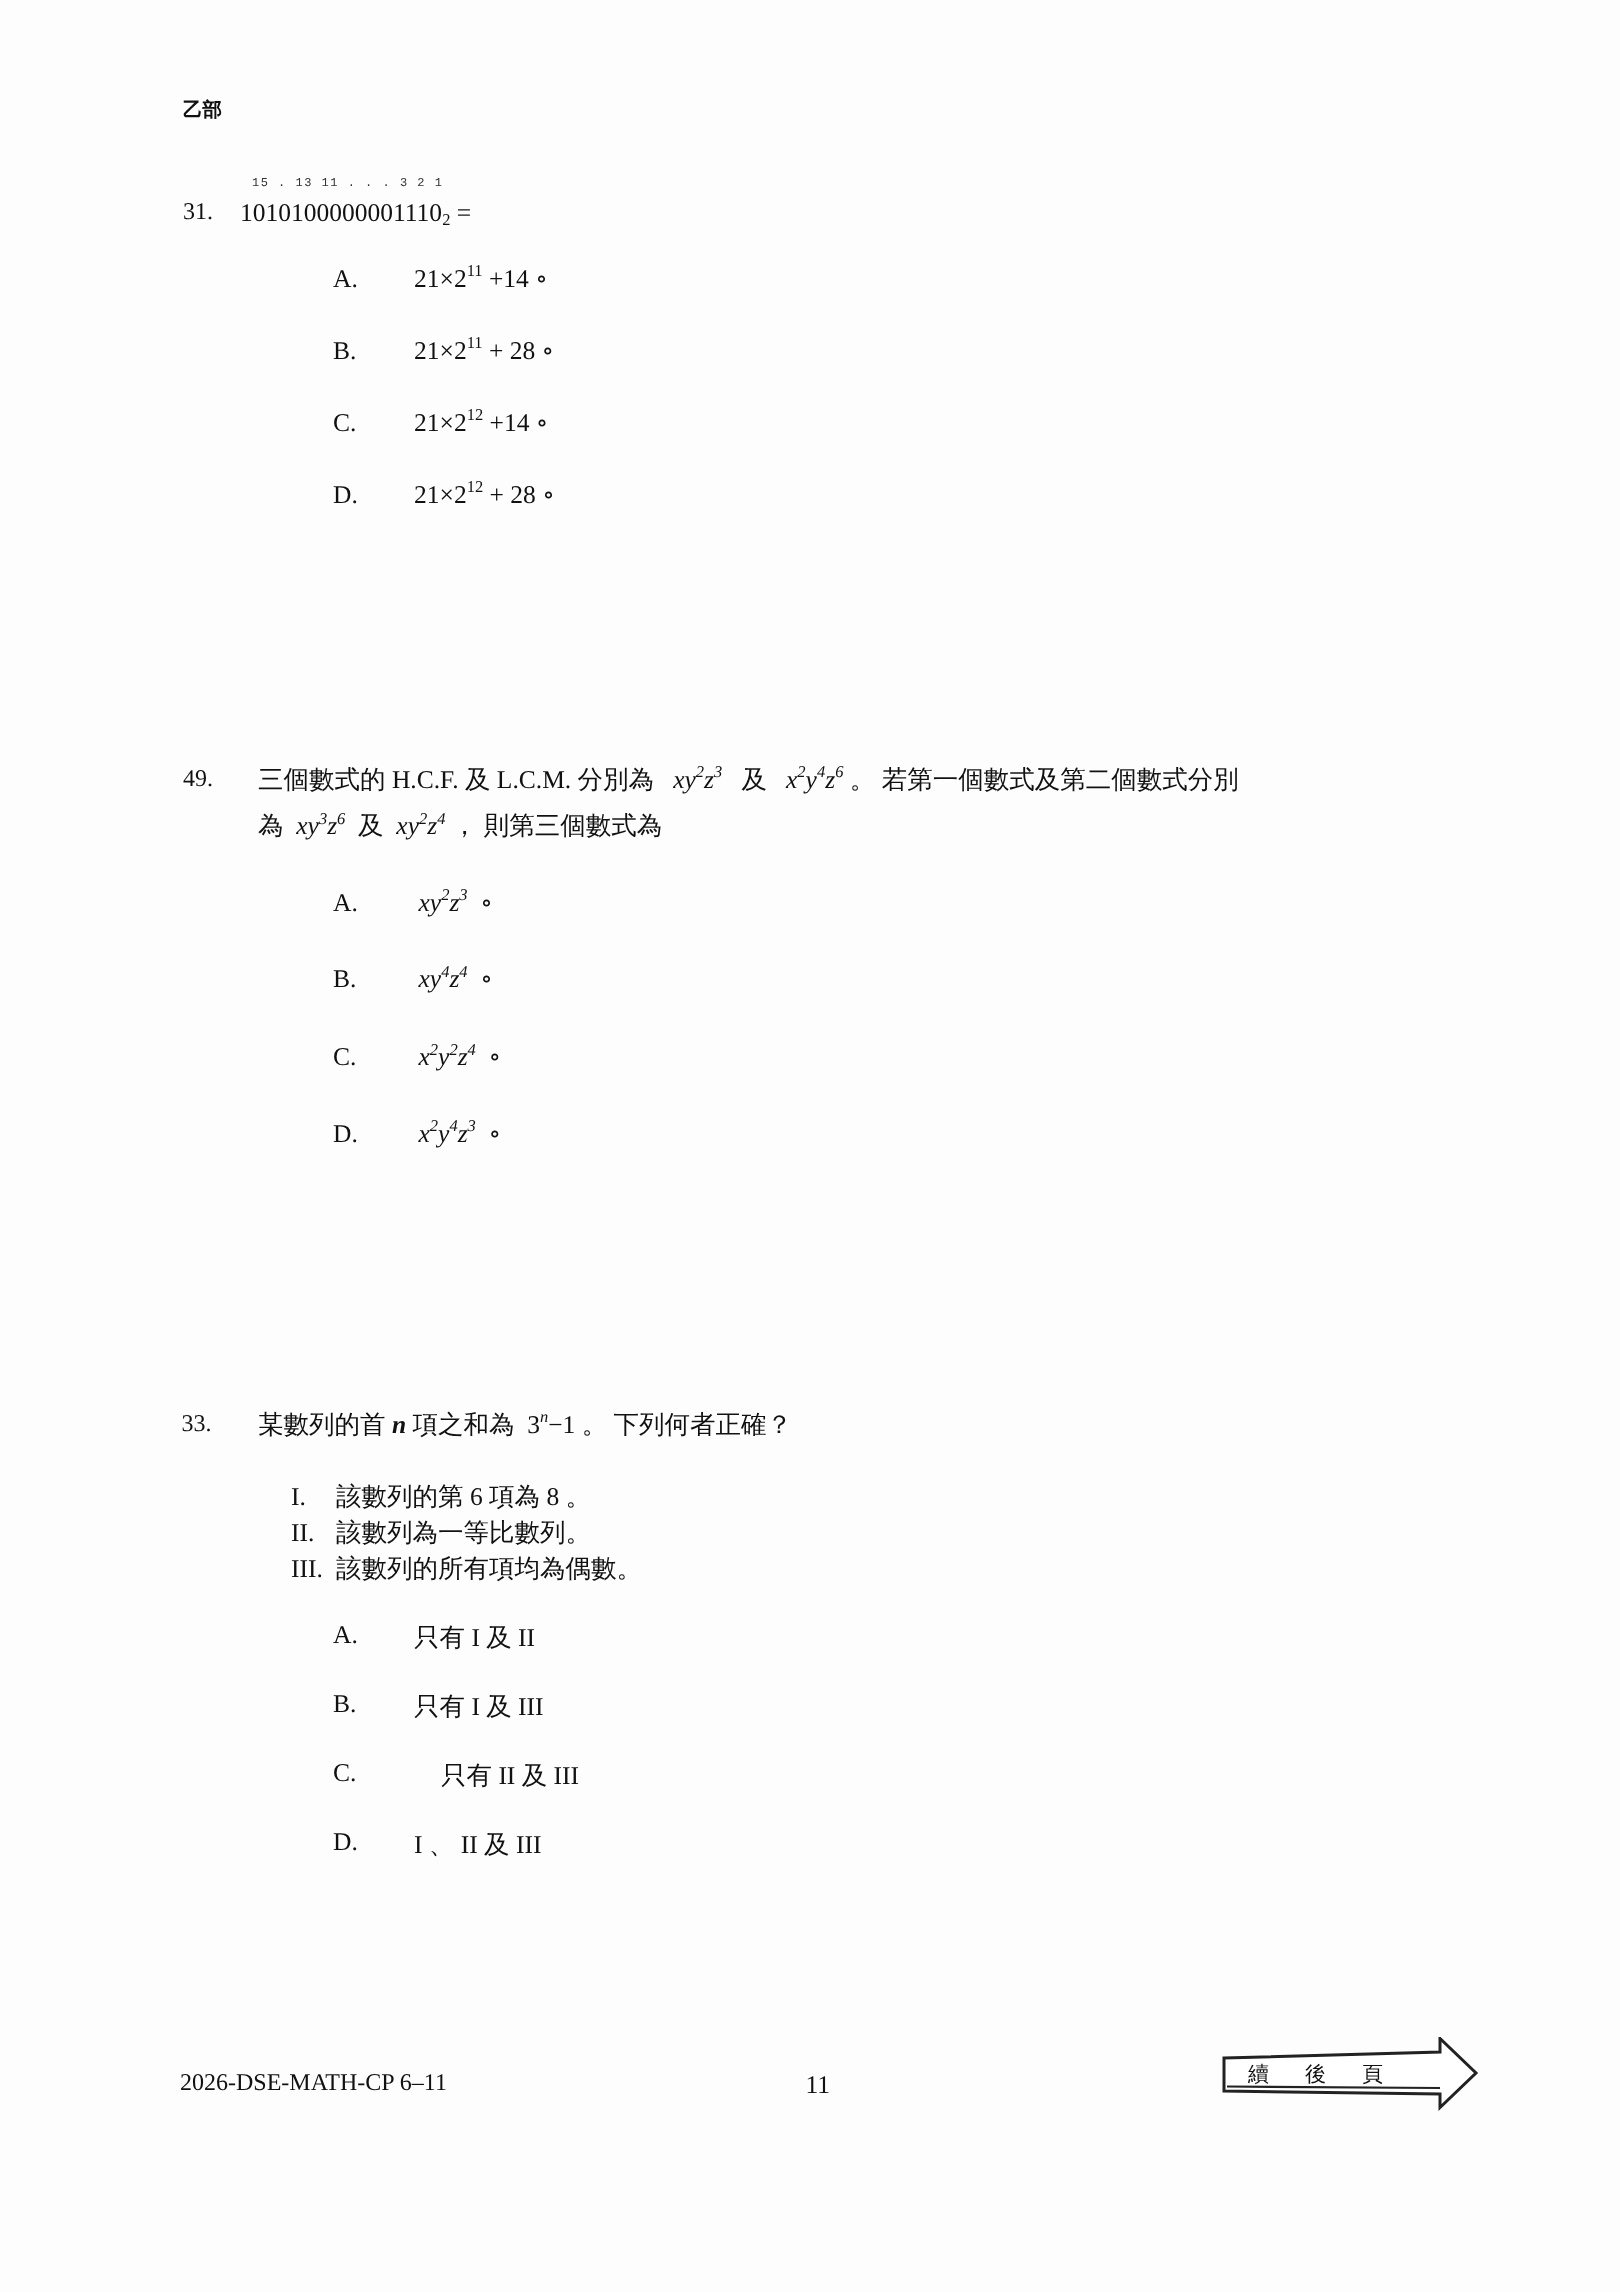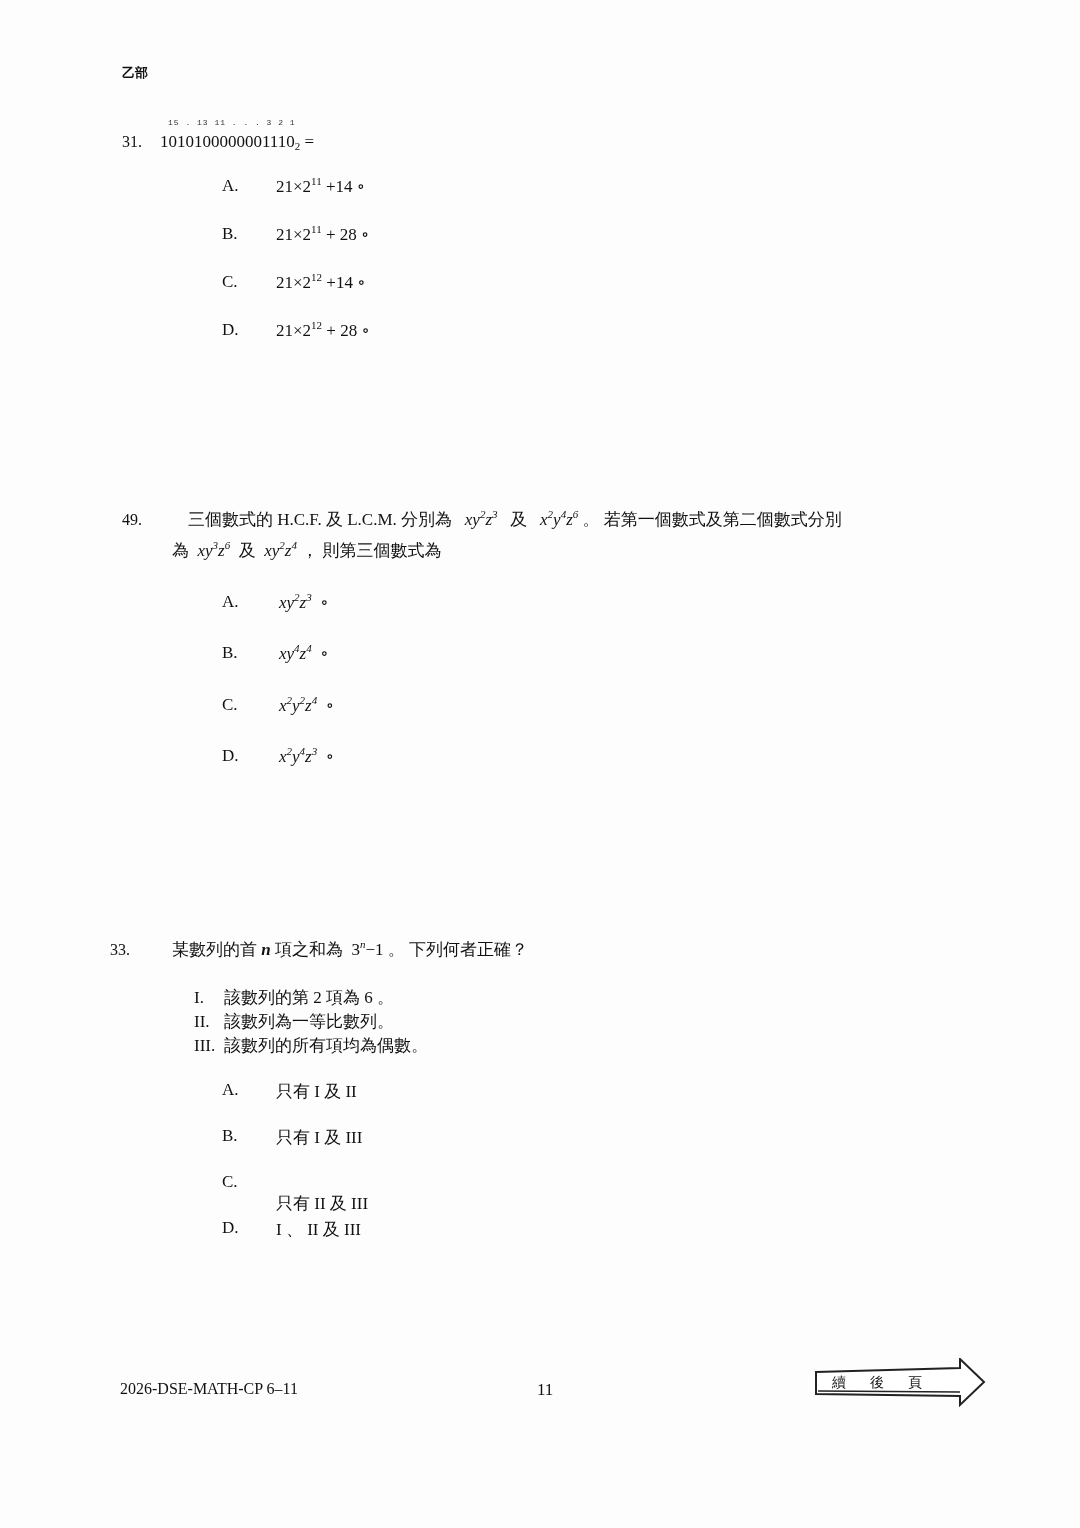--- a/index.html
+++ b/index.html
@@ -50,21 +50,21 @@
     <span class="opt-label abs" style="left:0; top:0;">C.</span>
     <span class="opt-val abs" style="left:54px; top:0; white-space:nowrap;"><span>21×2</span><sup>12</sup> <span>+14 ∘</span></span>
   </div>
   <div class="abs" style="left:222px; top:320px;">
     <span class="opt-label abs" style="left:0; top:0;">D.</span>
     <span class="opt-val abs" style="left:54px; top:0; white-space:nowrap;"><span>21×2</span><sup>12</sup> <span>+ 28 ∘</span></span>
   </div>
 </div>
 
 <div class="abs qnum" style="left:122px; top:511px;">49.</div>
-<div class="abs q-text" style="left:172px; top:504px; white-space:nowrap;margin-left:16px;">
+<div class="abs q-text" style="left:172px; top:504px; white-space:nowrap;">
   <span>三個數式的 H.C.F. 及 L.C.M. 分別為</span>&nbsp;&nbsp;
   <span class="math"><span>x</span><span>y</span><sup>2</sup><span>z</span><sup>3</sup></span>&nbsp;&nbsp;
   <span>及</span>&nbsp;&nbsp;
   <span class="math"><span>x</span><sup>2</sup><span>y</span><sup>4</sup><span>z</span><sup>6</sup></span>
   <span>。 若第一個數式及第二個數式分別</span>
 </div>
 <div class="abs q-text" style="left:172px; top:535px; white-space:nowrap;">
   <span>為</span>&nbsp;
   <span class="math"><span>x</span><span>y</span><sup>3</sup><span>z</span><sup>6</sup></span>&nbsp;
   <span>及</span>&nbsp;
@@ -84,43 +84,43 @@
   <div class="abs" style="left:222px; top:695px;">
     <span class="opt-label abs" style="left:0;">C.</span>
     <span class="opt-val math abs" style="left:57px; white-space:nowrap;text-align:right;">x<sup>2</sup>y<sup>2</sup>z<sup>4</sup>&nbsp;&nbsp;<span style="font-style:normal">∘</span></span>
   </div>
   <div class="abs" style="left:222px; top:746px;">
     <span class="opt-label abs" style="left:0;">D.</span>
     <span class="opt-val math abs" style="left:57px; white-space:nowrap;">x<sup>2</sup>y<sup>4</sup>z<sup>3</sup>&nbsp;&nbsp;<span style="font-style:normal">∘</span></span>
   </div>
 </div>
 
-<div class="abs qnum" style="left:110px; top:941px;">33.</div>
+<div class="abs qnum" style="left:121px; top:941px;">33.</div>
 <div class="abs q-text" style="left:172px; top:934px; white-space:nowrap;">
   <span>某數列的首</span>&nbsp;<span class="math" style="font-weight:bold">n</span>&nbsp;<span>項之和為</span>&nbsp;&nbsp;<span>3</span><sup class="math">n</sup><span>−1</span>&nbsp;<span>。 下列何者正確？</span>
 </div>
 
 <div class="abs" style="left:194px; top:986px;">
-  <div class="stmt"><span style="display:inline-block;width:30px">I.</span><span>該數列的第 2 項為 6 。</span></div>
+  <div class="stmt"><span style="display:inline-block;width:30px">I.</span><span>該數列的第 6 項為 8 。</span></div>
   <div class="stmt"><span style="display:inline-block;width:30px">II.</span><span>該數列為一等比數列。</span></div>
   <div class="stmt"><span style="display:inline-block;width:30px">III.</span><span>該數列的所有項均為偶數。</span></div>
 </div>
 
 <div>
   <div class="abs" style="left:222px; top:1080px; white-space:nowrap;">
     <span class="opt-label abs" style="left:0;">A.</span>
     <span class="opt-val abs" style="left:54px;">只有 I 及 II</span>
   </div>
   <div class="abs" style="left:222px; top:1126px; white-space:nowrap;">
     <span class="opt-label abs" style="left:0;">B.</span>
     <span class="opt-val abs" style="left:54px;">只有 I 及 III</span>
   </div>
   <div class="abs" style="left:222px; top:1172px; white-space:nowrap;">
     <span class="opt-label abs" style="left:0;">C.</span>
-    <span class="opt-val abs" style="left:54px;margin-top:20px;">只有 II 及 III</span>
+    <span class="opt-val abs" style="left:72px;">只有 II 及 III</span>
   </div>
   <div class="abs" style="left:222px; top:1218px; white-space:nowrap;">
     <span class="opt-label abs" style="left:0;">D.</span>
     <span class="opt-val abs" style="left:54px;">I 、 II 及 III</span>
   </div>
 </div>
 
 <div class="abs footer-code">2026-DSE-MATH-CP 6–11</div>
 <div class="abs page-num">11</div>
 <div class="abs continue">

